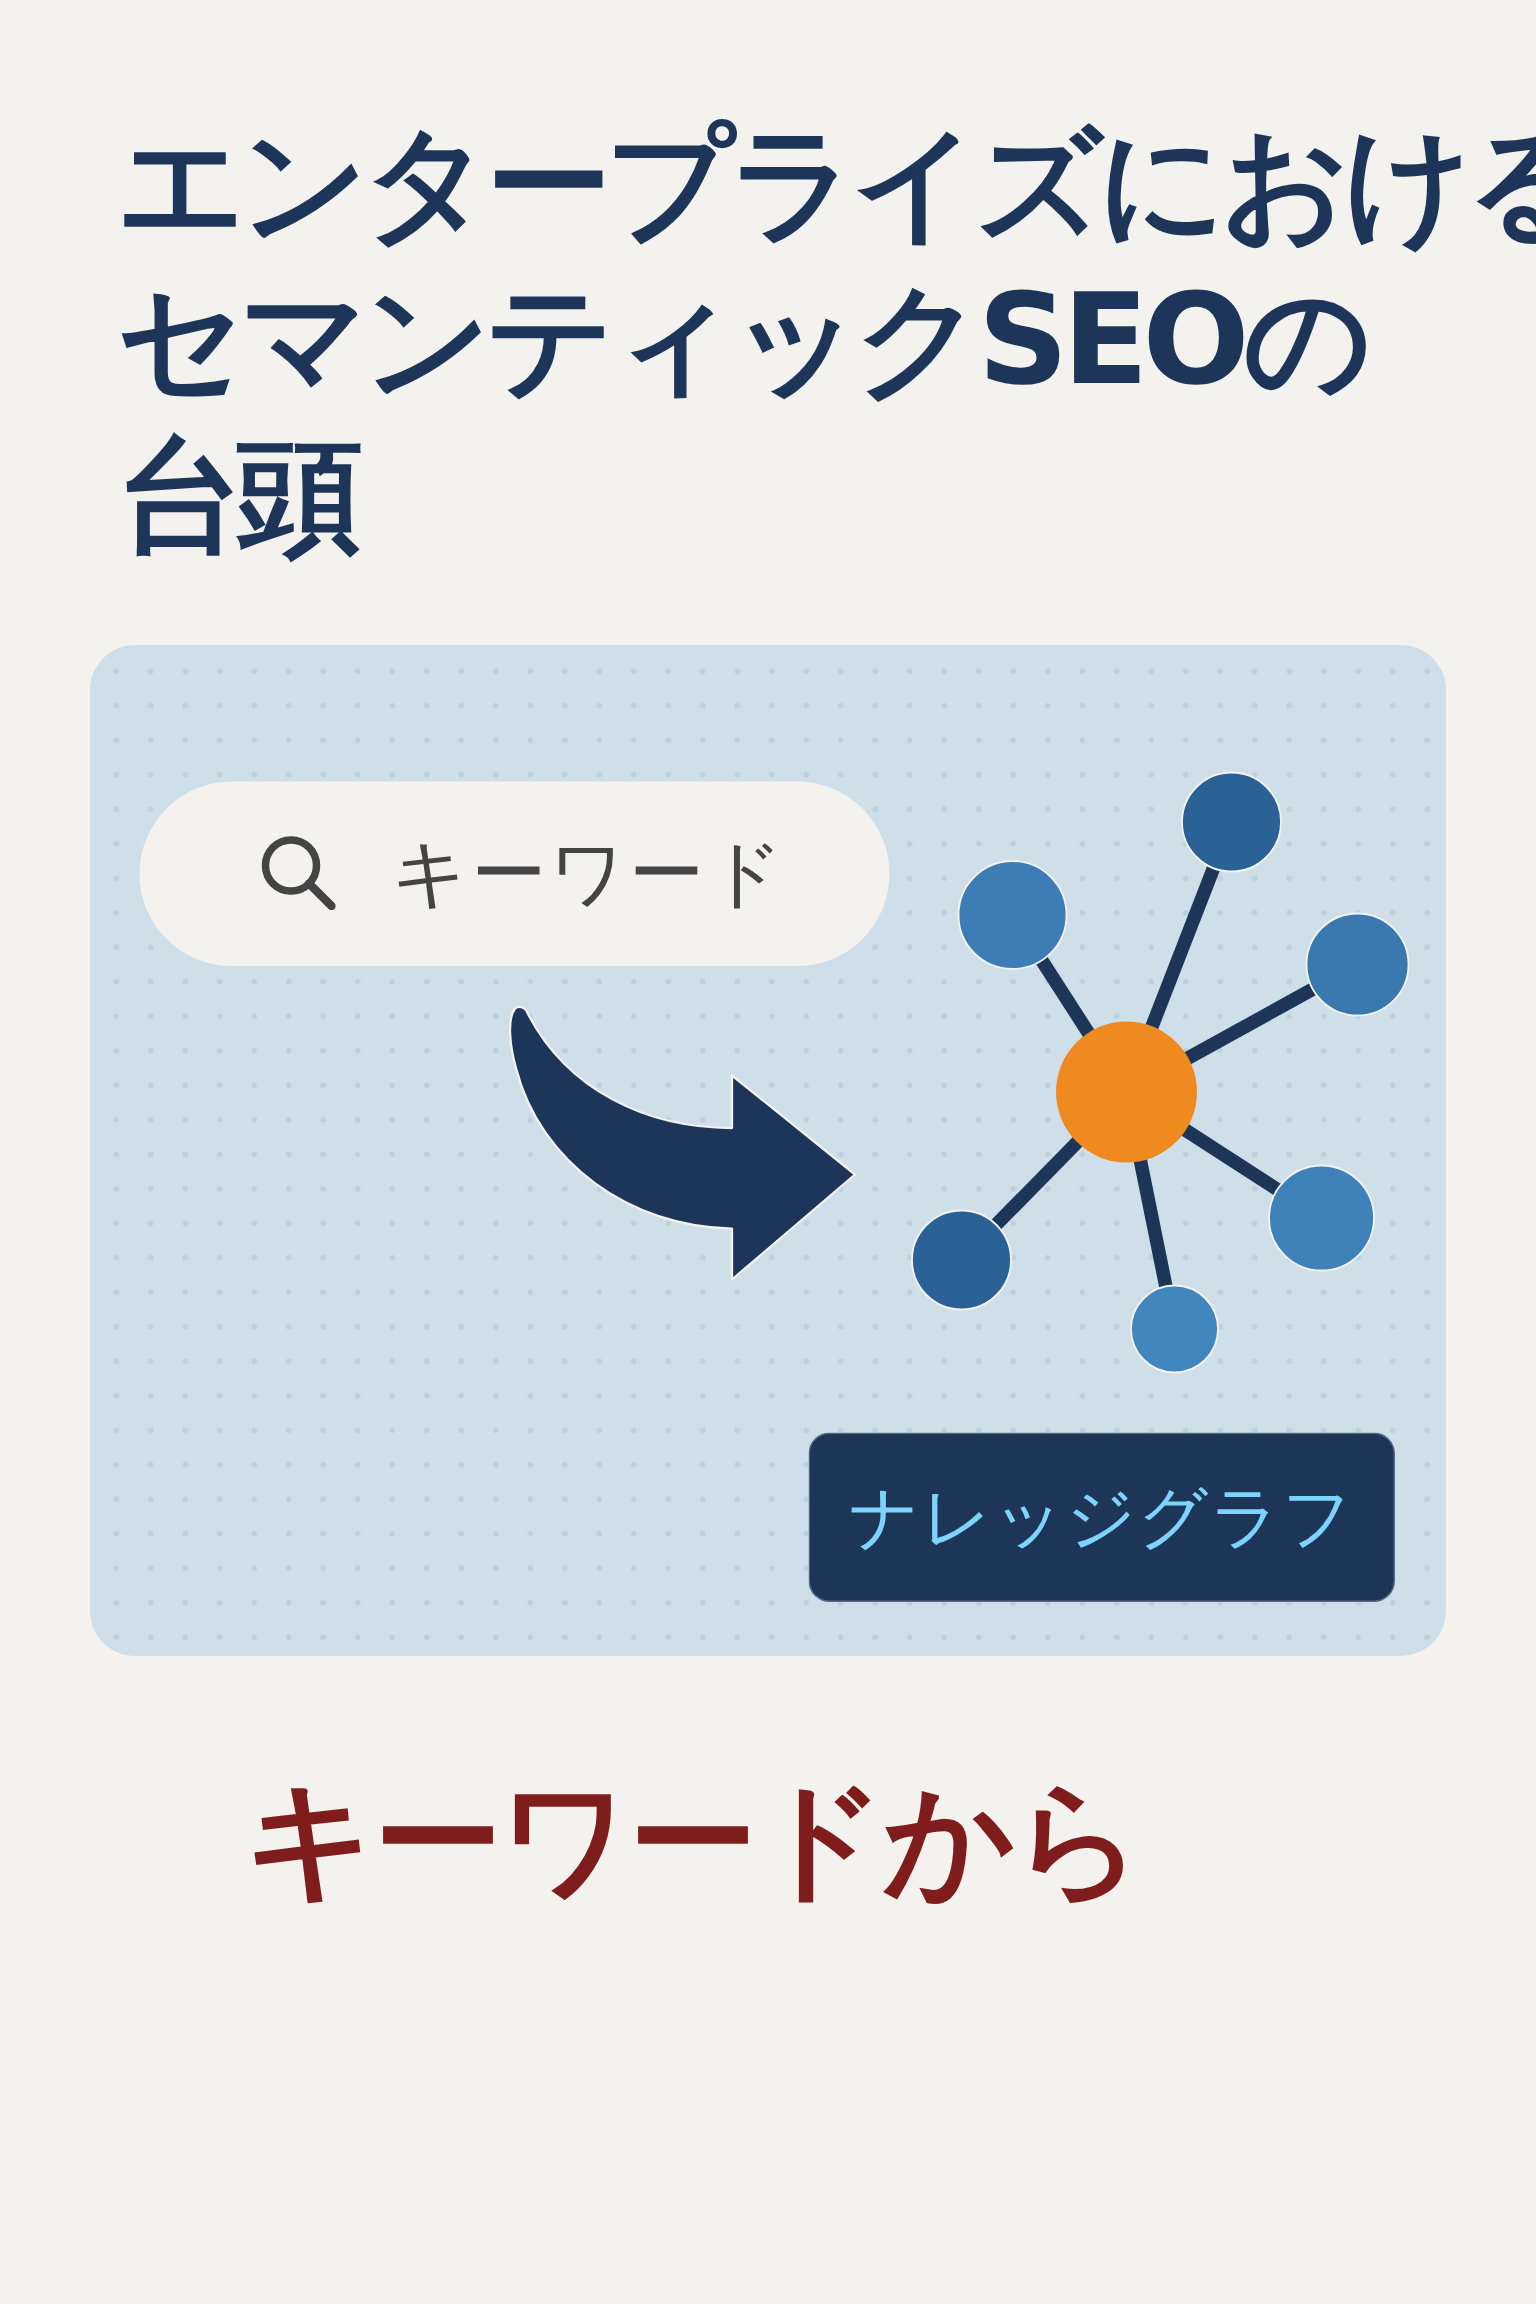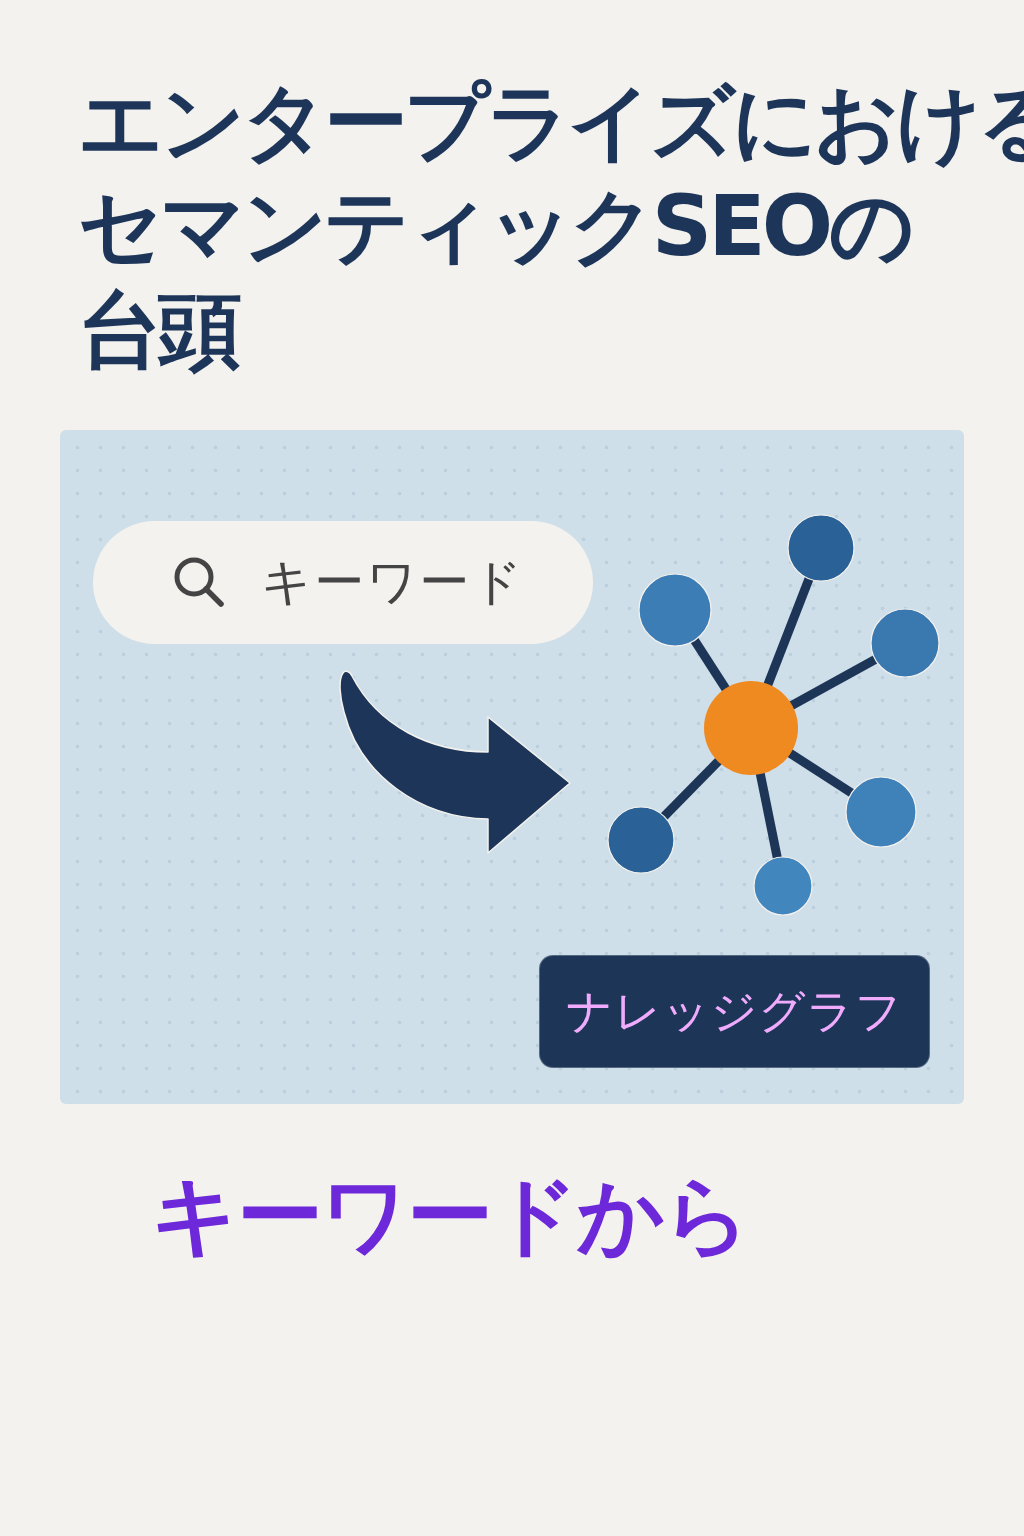--- a/index.html
+++ b/index.html
@@ -29,21 +29,21 @@
     .title span {
       display: block;
       white-space: nowrap;
     }
     .panel {
       position: absolute;
       left: 60px;
       top: 430px;
       width: 904px;
       height: 674px;
-      border-radius: 6px;
+      border-radius: 30px;
       background-color: #cfdfe9;
       background-image: radial-gradient(circle, rgba(150,178,200,0.35) 1.6px, transparent 2.2px);
       background-size: 23px 23px;
       background-position: 6px 6px;
       overflow: hidden;
     }
     .search-bar {
       position: absolute;
       left: 33px;
       top: 91px;
@@ -84,32 +84,32 @@
       height: 113px;
       border-radius: 14px;
       background: #1d3658;
       display: flex;
       align-items: center;
       justify-content: center;
       border: 1px solid rgba(255,255,255,0.25);
       box-sizing: border-box;
     }
     .kg-label-text {
-      color: #f0abfc;
+      color: #7dd3fc;
       font-family: "DejaVu Sans", sans-serif;
       font-size: 46px;
       letter-spacing: 1px;
       white-space: nowrap;
     }
     .subtitle {
       position: absolute;
       left: 122px;
       top: 1146px;
-      margin: 3px;
-      color: #6d28d9;
+      margin: 15px;
+      color: #7f1d1d;
       font-family: "DejaVu Sans", sans-serif;
       font-weight: bold;
       font-size: 86px;
       line-height: 132px;
       letter-spacing: -2px;
       text-align: center;
     }
     .subtitle span {
       display: block;
       white-space: nowrap;

